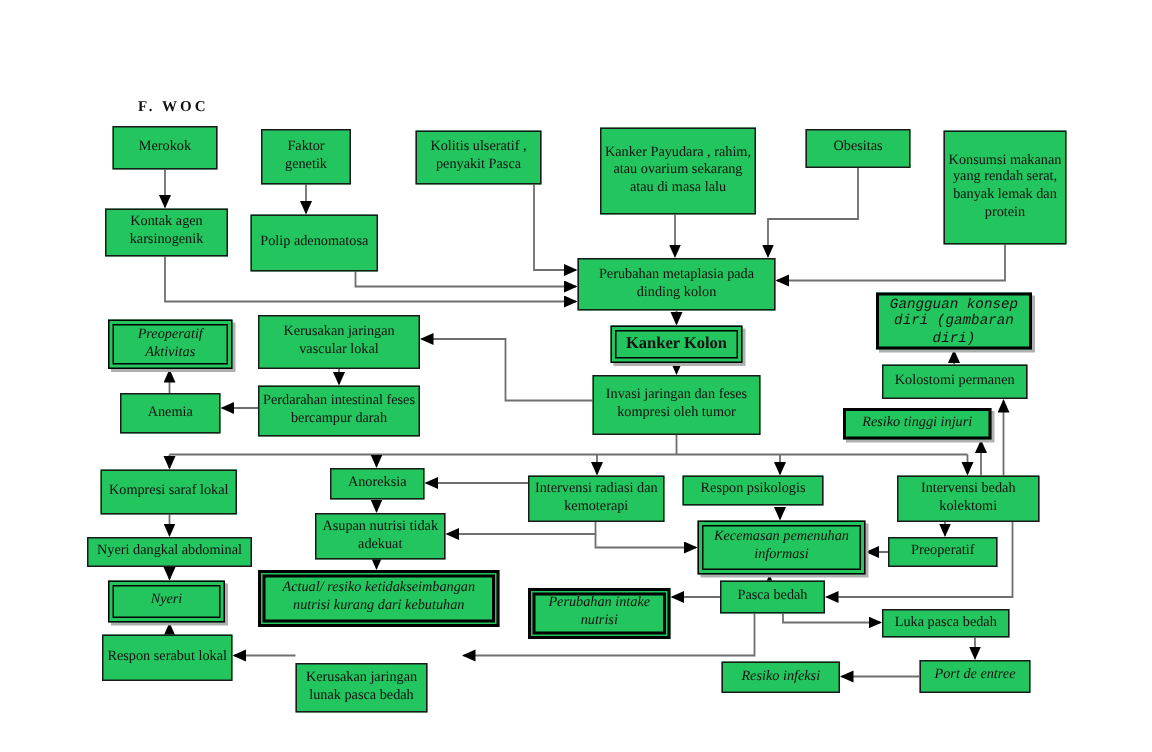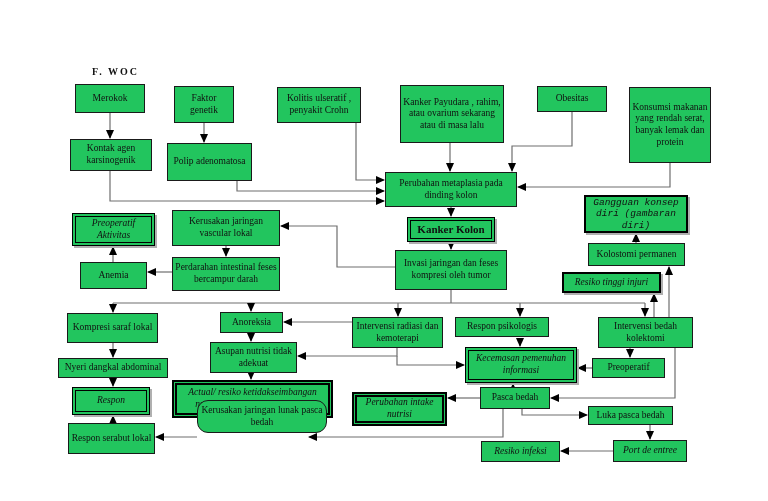--- a/index.html
+++ b/index.html
@@ -85,21 +85,21 @@
         <polyline points="197,437 156,437" fill="none" stroke="#6e6e6e" stroke-width="1.2" marker-end="url(#arr)"></polyline>
         <polyline points="113,423 113,416" fill="none" stroke="#6e6e6e" stroke-width="1.2" marker-end="url(#arr)"></polyline>
         <polyline points="113,378 113,386" fill="none" stroke="#6e6e6e" stroke-width="1.2" marker-end="url(#arr)"></polyline>
         <polyline points="113,343 113,357" fill="none" stroke="#6e6e6e" stroke-width="1.2" marker-end="url(#arr)"></polyline>
         <polyline points="251,373 251,379" fill="none" stroke="#6e6e6e" stroke-width="1.2" marker-end="url(#arr)"></polyline>
       </g>
   </svg>
   <div id="node-layer">
       <div class="node " style="left: 75px; top: 84px; width: 70px; height: 29px;">Merokok</div>
       <div class="node " style="left: 174px; top: 86px; width: 60px; height: 37px;">Faktor genetik</div>
-      <div class="node " style="left: 277px; top: 87px; width: 84px; height: 36px;">Kolitis ulseratif , penyakit Crohn</div>
+      <div class="node " style="left: 277px; top: 87px; width: 84px; height: 36px;">Kolitis ulseratif , penyakit Pasca</div>
       <div class="node " style="left: 400px; top: 85px; width: 104px; height: 58px;">Kanker Payudara , rahim, atau ovarium sekarang atau di masa lalu</div>
       <div class="node " style="left: 537px; top: 86px; width: 70px; height: 26px;">Obesitas</div>
       <div class="node " style="left: 629px; top: 87px; width: 82px; height: 76px;">Konsumsi makanan yang rendah serat, banyak lemak dan protein</div>
       <div class="node " style="left: 70px; top: 139px; width: 82px; height: 32px;">Kontak agen karsinogenik</div>
       <div class="node " style="left: 167px; top: 143px; width: 85px; height: 38px;">Polip adenomatosa</div>
       <div class="node " style="left: 385px; top: 172px; width: 132px; height: 35px;">Perubahan metaplasia pada dinding kolon</div>
       <div class="node thick italic" style="left: 584px; top: 195px; width: 104px; height: 38px; font-family: Liberation Mono, monospace;">Gangguan konsep diri (gambaran diri)</div>
       <div class="node double italic" style="left: 72px; top: 213px; width: 83px; height: 33px;">Preoperatif Aktivitas</div>
       <div class="node " style="left: 172px; top: 210px; width: 108px; height: 36px;">Kerusakan jaringan vascular lokal</div>
       <div class="node double bold big" style="left: 407px; top: 217px; width: 88px; height: 25px;">Kanker Kolon</div>
@@ -110,23 +110,23 @@
       <div class="node thick italic" style="left: 562px; top: 272px; width: 99px; height: 21px;">Resiko tinggi injuri</div>
       <div class="node " style="left: 67px; top: 313px; width: 91px; height: 30px;">Kompresi saraf lokal</div>
       <div class="node " style="left: 220px; top: 312px; width: 63px; height: 21px;">Anoreksia</div>
       <div class="node " style="left: 352px; top: 317px; width: 91px; height: 31px;">Intervensi radiasi dan kemoterapi</div>
       <div class="node " style="left: 455px; top: 317px; width: 94px; height: 20px;">Respon psikologis</div>
       <div class="node " style="left: 598px; top: 317px; width: 95px; height: 31px;">Intervensi bedah kolektomi</div>
       <div class="node " style="left: 58px; top: 358px; width: 110px; height: 20px;">Nyeri dangkal abdominal</div>
       <div class="node " style="left: 210px; top: 342px; width: 87px; height: 31px;">Asupan nutrisi tidak adekuat</div>
       <div class="node double italic" style="left: 465px; top: 347px; width: 112px; height: 36px;">Kecemasan pemenuhan informasi</div>
       <div class="node " style="left: 592px; top: 358px; width: 73px; height: 20px;">Preoperatif</div>
-      <div class="node double italic" style="left: 72px; top: 387px; width: 78px; height: 28px;">Respon</div>
+      <div class="node double italic" style="left: 72px; top: 387px; width: 78px; height: 28px;">Nyeri</div>
       <div class="node heavy-double italic" style="left: 172px; top: 380px; width: 161px; height: 38px;">Actual/ resiko ketidakseimbangan nutrisi kurang dari kebutuhan</div>
       <div class="node heavy-double italic" style="left: 352px; top: 392px; width: 95px; height: 34px;">Perubahan intake nutrisi</div>
       <div class="node " style="left: 480px; top: 387px; width: 70px; height: 22px;">Pasca bedah</div>
       <div class="node " style="left: 588px; top: 406px; width: 85px; height: 19px;">Luka pasca bedah</div>
       <div class="node " style="left: 68px; top: 423px; width: 87px; height: 31px;">Respon serabut lokal</div>
-      <div class="node " style="left: 197px; top: 400px; width: 130px; height: 33px; border-radius: 11px;">Kerusakan jaringan lunak pasca bedah</div>
+      <div class="node " style="left: 197px; top: 442px; width: 88px; height: 33px;">Kerusakan jaringan lunak pasca bedah</div>
       <div class="node double- italic" style="left: 481px; top: 441px; width: 79px; height: 21px;">Resiko infeksi</div>
       <div class="node italic" style="left: 613px; top: 440px; width: 74px; height: 22px;">Port de entree</div>
     </div>
 </div>
 
 </body></html>

